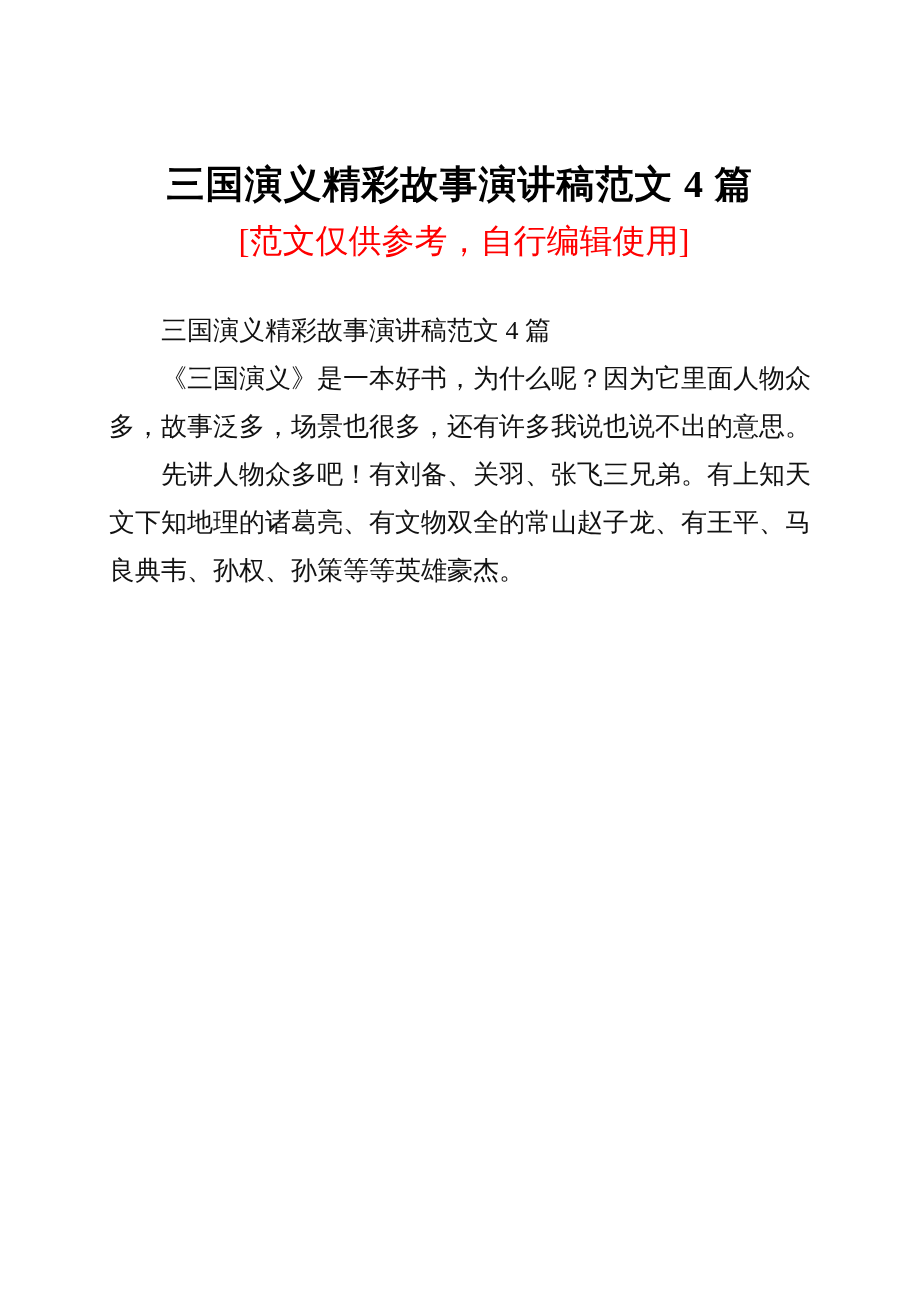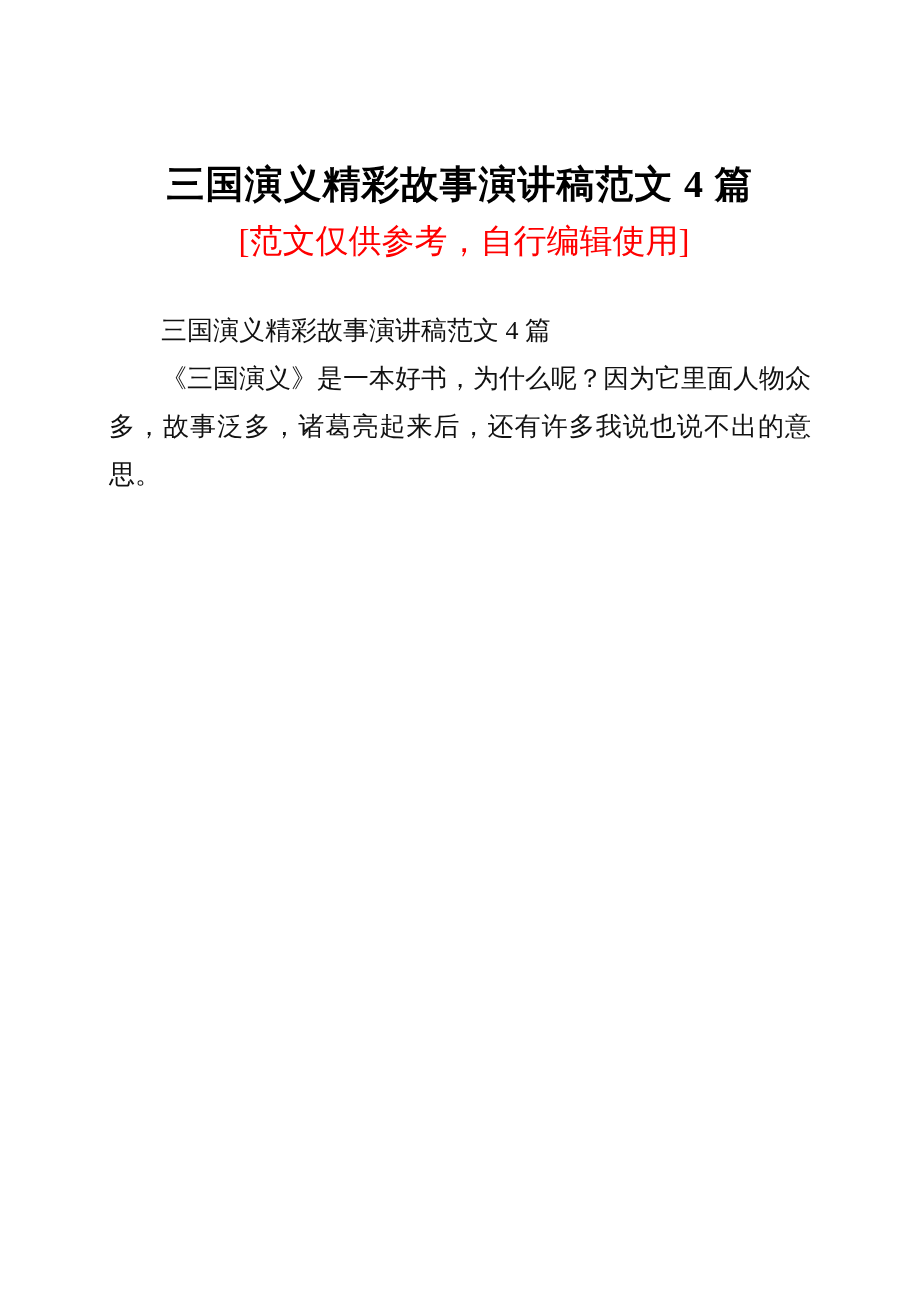--- a/index.html
+++ b/index.html
@@ -72,18 +72,19 @@
 <body>
 
 <div class="page">
 
   <h1 class="doc-title">三国演义精彩故事演讲稿范文 4 篇</h1>
 
   <h2 class="doc-subtitle">[范文仅供参考，自行编辑使用]</h2>
 
   <div class="doc-body">
     <p>三国演义精彩故事演讲稿范文 4 篇</p>
-    <p>《三国演义》是一本好书，为什么呢？因为它里面人物众多，故事泛多，诸葛亮起来后，还有许多我说也说不出的意思。</p>
+    <p>《三国演义》是一本好书，为什么呢？因为它里面人物众多，故事泛多，场景也很多，还有许多我说也说不出的意思。</p>
+    <p>先讲人物众多吧！有刘备、关羽、张飞三兄弟。有上知天文下知地理的诸葛亮、有文物双全的常山赵子龙、有王平、马良典韦、孙权、孙策等等英雄豪杰。</p>
   </div>
 
   <div class="page-footer">第 1 页</div>
 
 </div>
 
 </body></html>

